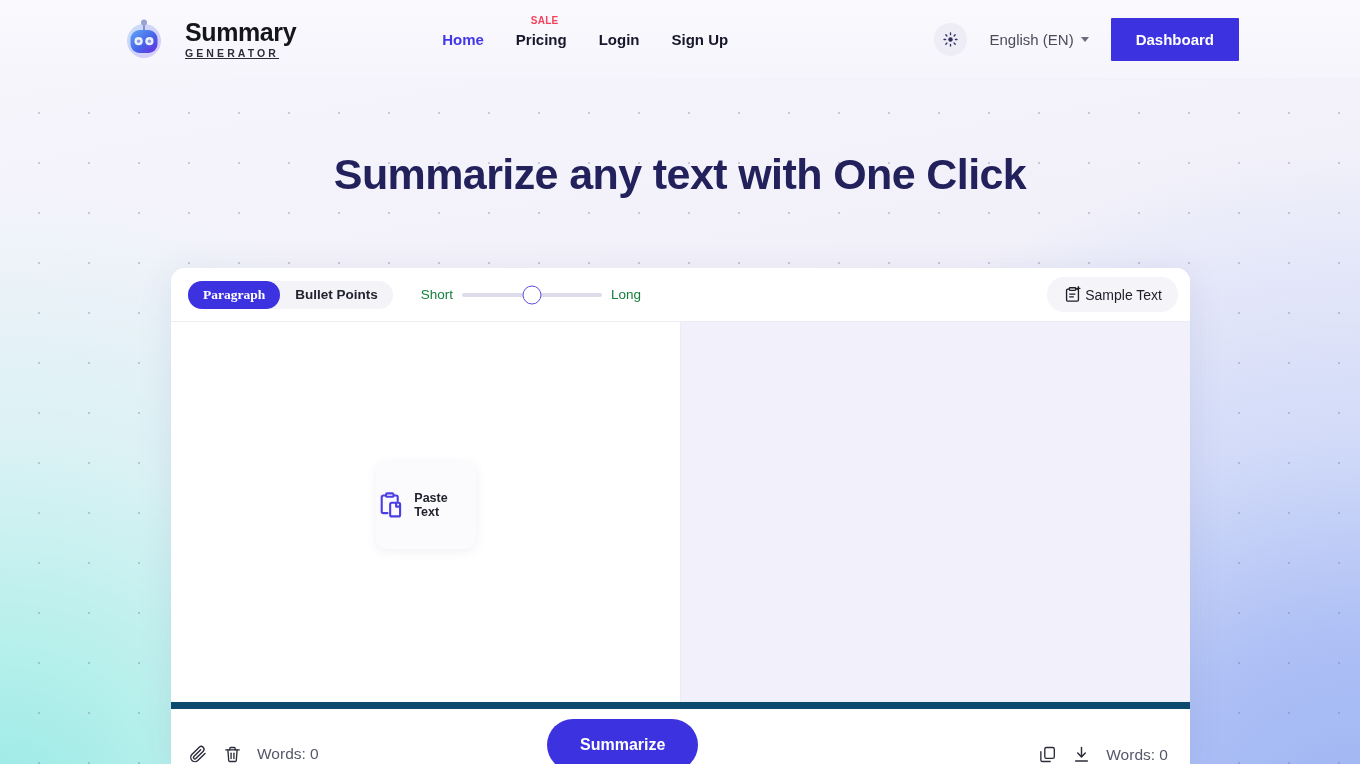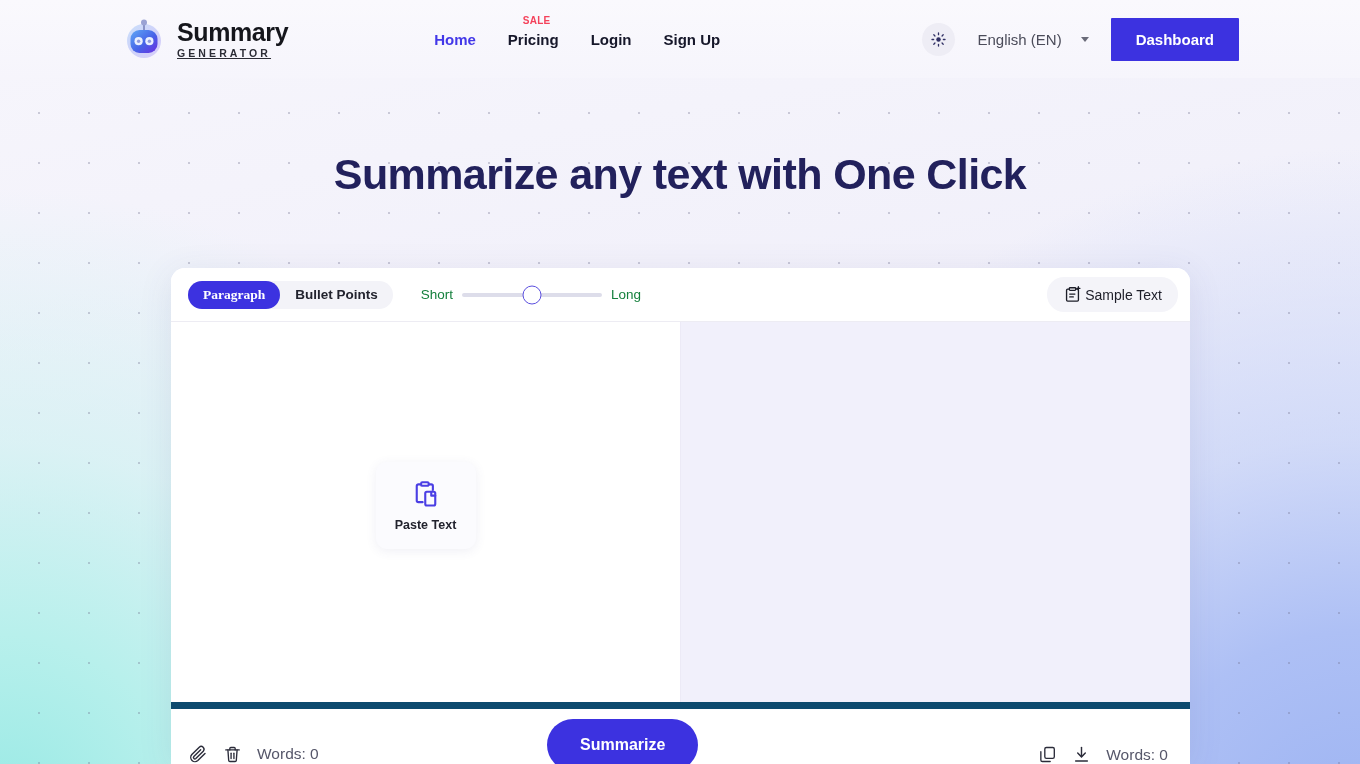--- a/index.html
+++ b/index.html
@@ -44,21 +44,21 @@
     height: 78px;
     display: flex;
     align-items: center;
     padding: 0 121px 0 122px;
     background: linear-gradient(180deg, #faf9fd 0%, #f6f5fc 100%);
   }
 
   .brand {
     display: flex;
     align-items: center;
-    gap: 11px;
+    gap: 19px;
     cursor: pointer;
   }
   .brand-mark { width: 44px; height: 44px; display: block; }
   .brand-text { line-height: 1; }
   .brand-title {
     font-size: 25px;
     font-weight: 700;
     color: #15161c;
     letter-spacing: -0.4px;
     display: block;
@@ -115,21 +115,21 @@
     border: none;
     display: flex;
     align-items: center;
     justify-content: center;
     cursor: pointer;
   }
 
   .lang-select {
     display: flex;
     align-items: center;
-    gap: 19px;
+    gap: 7px;
     font-size: 15px;
     color: #4b4c5a;
     cursor: pointer;
   }
   .caret {
     width: 0; height: 0;
     border-left: 4.5px solid transparent;
     border-right: 4.5px solid transparent;
     border-top: 5.5px solid #6a6b79;
   }
@@ -280,21 +280,21 @@
     background: #f1f0fb;
   }
 
   .paste-box {
     width: 100px;
     height: 87px;
     background: #fbfbfe;
     border-radius: 11px;
     box-shadow: 0 2px 11px rgba(80,80,140,0.09);
     display: flex;
-    flex-direction: column;
+    flex-direction: row;
     align-items: center;
     justify-content: center;
     gap: 9px;
     cursor: pointer;
     margin-top: -14px;
   }
   .paste-label {
     font-size: 12.5px;
     font-weight: 600;
     color: #22232e;

